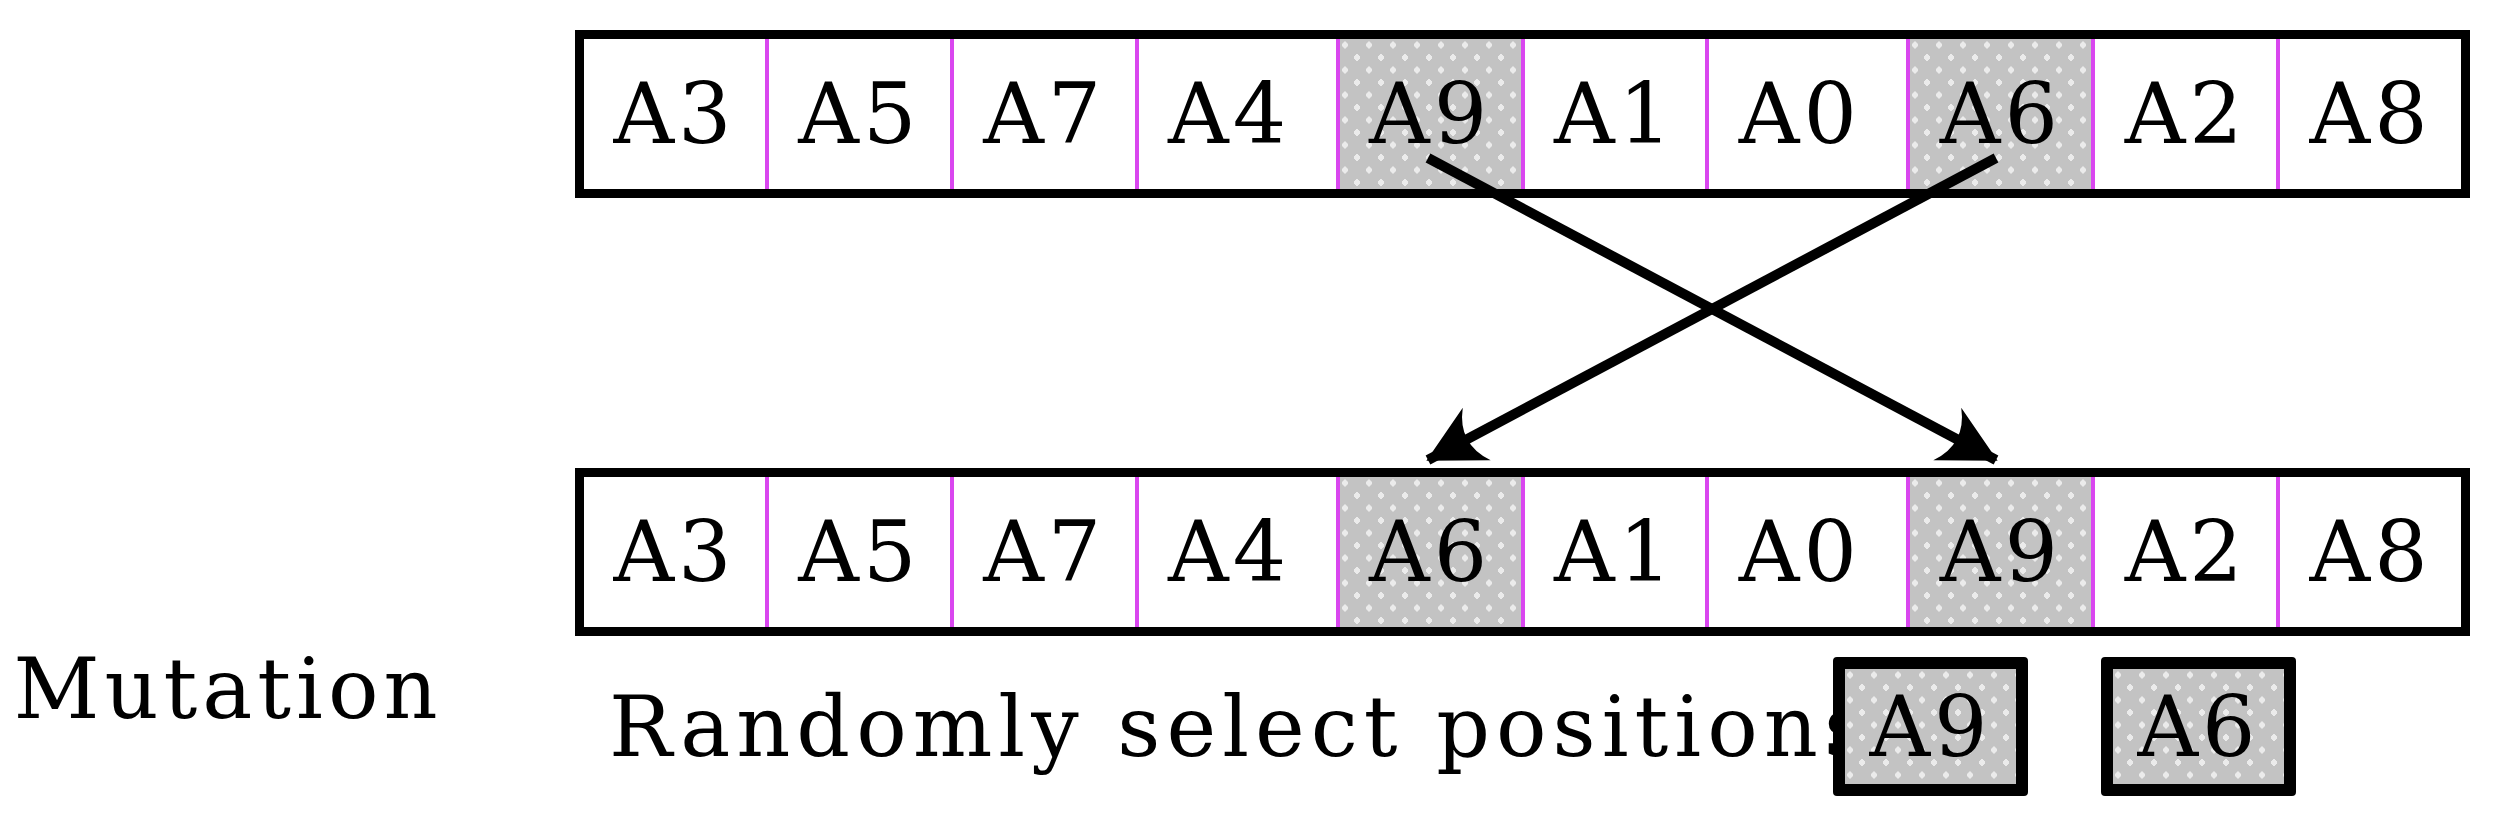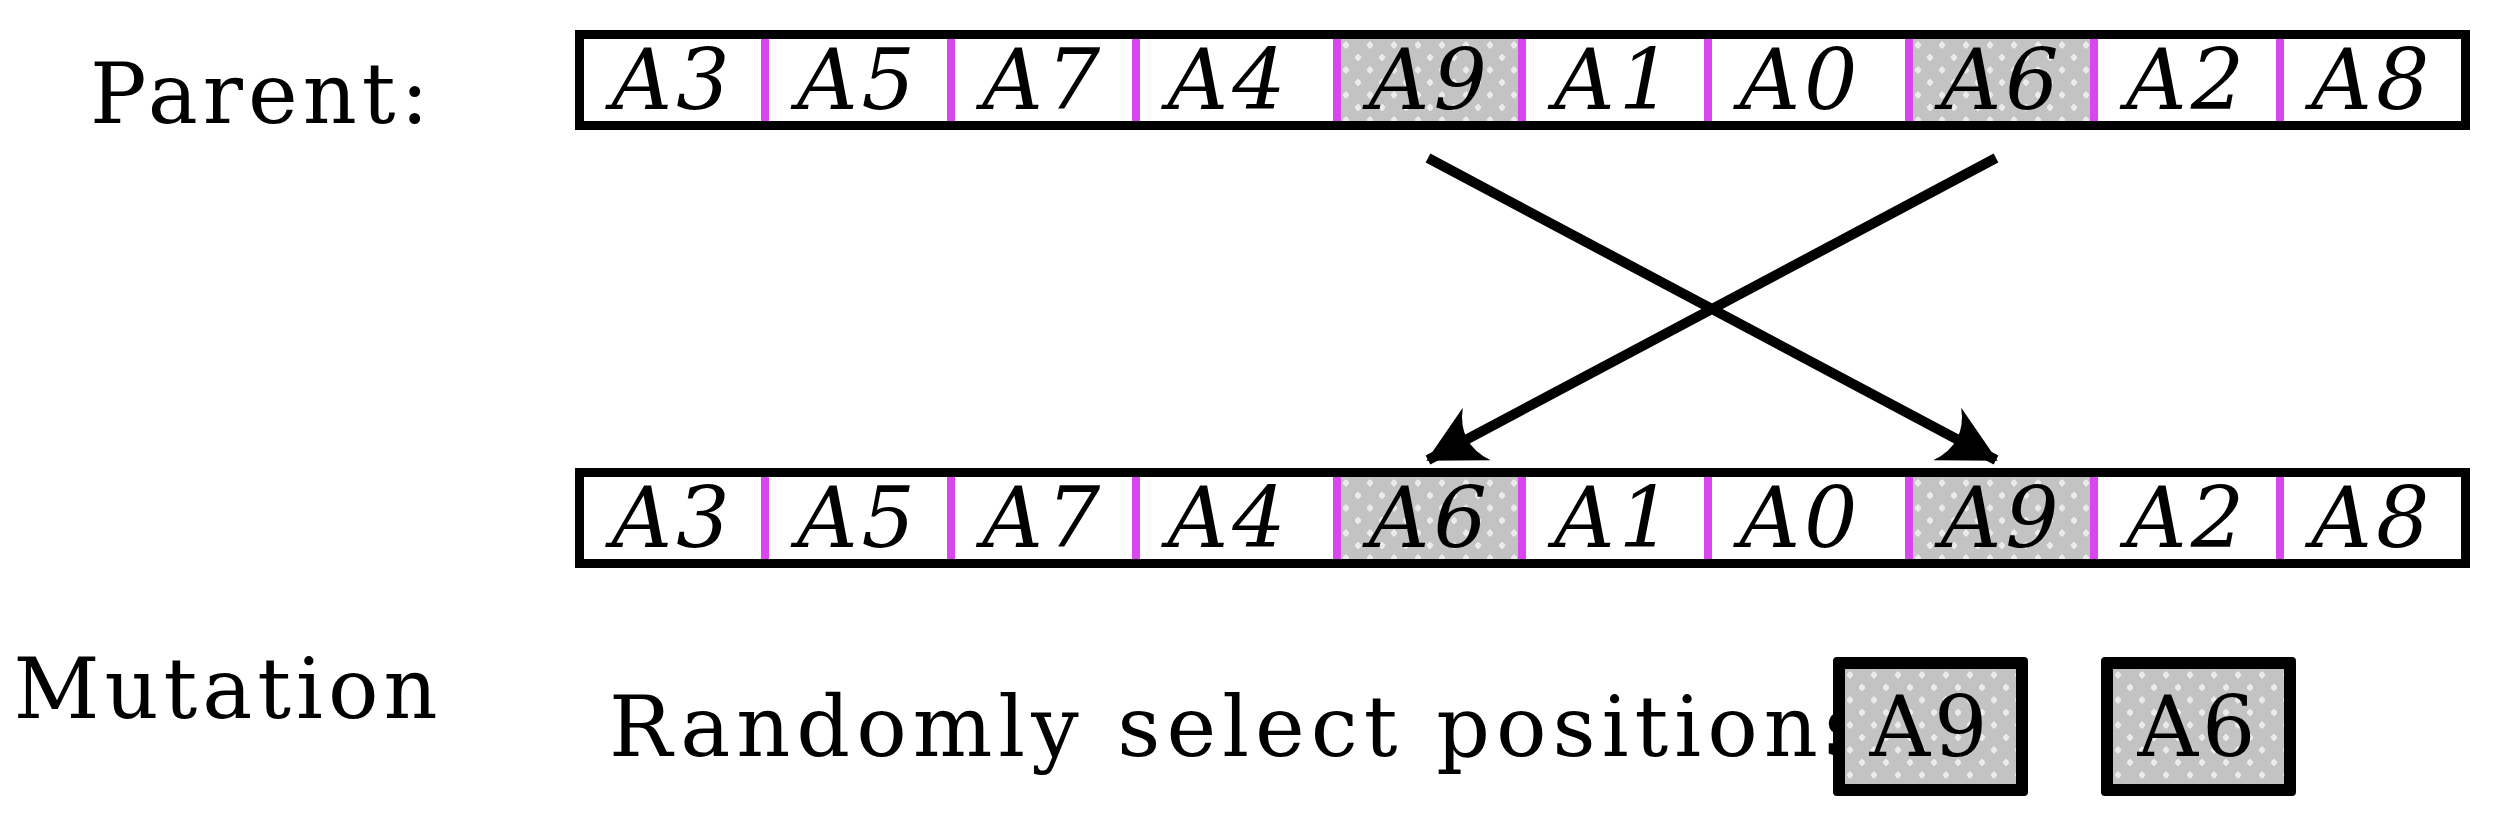--- a/index.html
+++ b/index.html
@@ -19,33 +19,32 @@
     white-space:pre;
   }
   #parent-label { left:90px; top:43px; }
   #mutation-label { left:0px; top:434px; width:456px; text-align:center; }
   #mutation-label div { line-height:102px; }
   #selection-caption { left:609px; top:676px; letter-spacing:6px; }
 
   .gene-row {
     position:absolute;
     left:575px;
-    width:1895px; height:100px;
+    width:1895px; height:168px;
     box-sizing:border-box;
     border:9px solid #000;
     display:flex;
     background:#fff;
-    font-style:italic;
   }
   #parent-row { top:30px; }
   #mutation-row { top:468px; }
   .cell {
     flex:1 1 0;
     box-sizing:border-box;
-    border-left:8px solid #d946ef;
+    border-left:4px solid #d946ef;
     display:flex; align-items:center; justify-content:center;
     font-size:84px;
     letter-spacing:4px;
     background:#fff;
   }
   .cell:first-child { border-left:none; }
 
   .shaded {
     background-color:#c3c3c3;
     background-image:
@@ -74,21 +73,20 @@
     position:absolute; left:0; top:0;
     width:2496px; height:816px;
     pointer-events:none;
   }
 </style>
 </head>
 <body>
 
 <div id="stage">
 
-  <div id="parent-label" class="label">Parent:</div>
 
   <div id="parent-row" class="gene-row">
       <div class="cell">A3</div>
       <div class="cell">A5</div>
       <div class="cell">A7</div>
       <div class="cell">A4</div>
       <div class="cell shaded">A9</div>
       <div class="cell">A1</div>
       <div class="cell">A0</div>
       <div class="cell shaded">A6</div>

